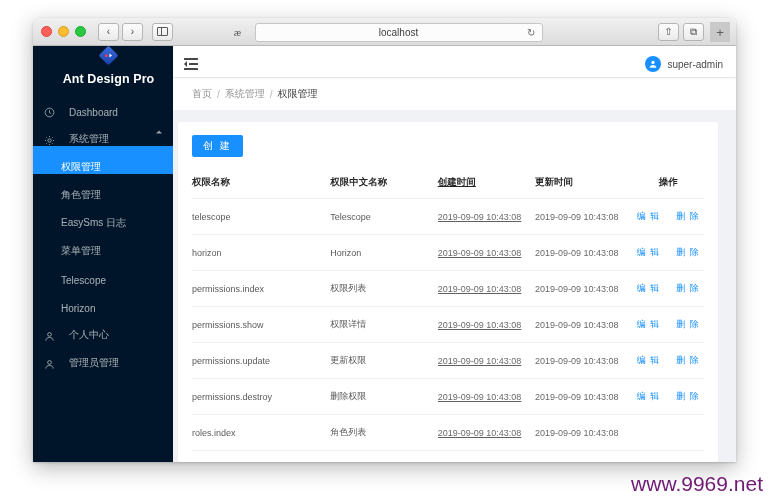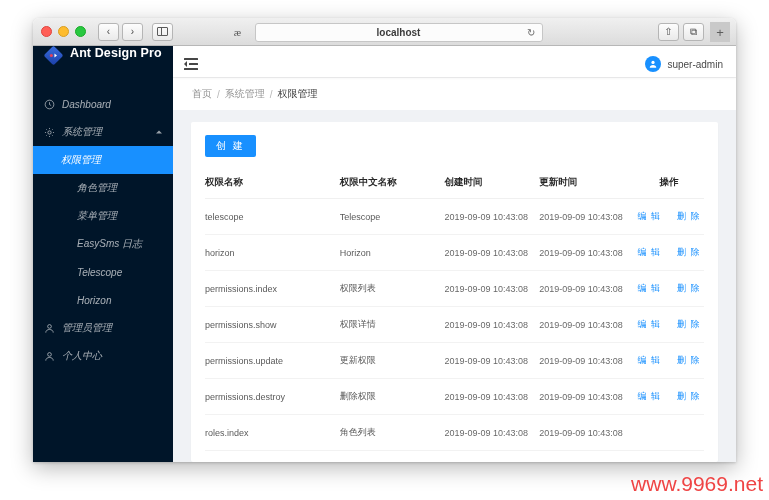--- a/index.html
+++ b/index.html
@@ -67,21 +67,21 @@
   }
   .urlbar {
     width: 288px; height: 19px;
     background: #fcfcfc;
     border: 1px solid #c6c6c6;
     border-radius: 3px;
     display: flex; align-items: center; justify-content: center;
     position: relative;
     pointer-events: auto;
   }
-  .urlbar .url-text { font-size: 10px; color: #3b3b3b; font-weight: bold; }
+  .urlbar .url-text { font-size: 10px; color: #3b3b3b; }
   .reload-icon {
     position: absolute; right: 6px; top: 50%; transform: translateY(-50%);
     font-size: 10px; color: #6a6a6a;
   }
   .right-btns {
     position: absolute; right: 6px; top: 4px;
     display: flex; gap: 4px; align-items: center;
   }
   .newtab-btn {
     width: 20px; height: 20px;
@@ -97,42 +97,42 @@
 
   
   .sidebar {
     width: 140px; background: #001529;
     color: rgba(255,255,255,0.65);
     flex-shrink: 0;
     font-size: 10px;
     overflow: hidden;
   }
   .logo {
-    height: 36px; display: flex; 
-    padding-left: 11px; gap: 7px;
+    height: 36px; display: flex; align-items: center;
+    padding-left: 11px; gap: 7px; flex-direction: column;
   }
   .logo-mark { width: 19px; height: 19px; flex-shrink: 0; }
   .logo-text {
     color: #fff; font-size: 12.5px; font-weight: bold;
     letter-spacing: 0.1px; white-space: nowrap;
   }
   .menu { padding-top: 8px; }
   .menu-item {
-    height: 28px; display: flex; align-items: center;
-    padding-left: 11px; gap: 7px;
+    height: 28px; display: flex; align-items: flex-end;
+    padding-left: 11px; gap: 14px;
     color: rgba(255,255,255,0.65);
-    white-space: nowrap; position: relative; font-style: italic;
+    white-space: nowrap; position: relative;
   }
   .menu-item.active { background: #1890ff; color: #fff; }
   .menu-item .mi-icon {
     width: 11px; height: 11px; flex-shrink: 0;
     display: flex; align-items: center; justify-content: center;
   }
   .menu-item .mi-label { font-size: 10px; }
-  .submenu .menu-item { padding-left: 44px; }
+  .submenu .menu-item { padding-left: 28px; }
   .submenu .menu-item.active { padding-left: 28px; }
   .arrow-up {
     position: absolute; right: 11px; top: 50%;
     width: 0; height: 0;
     border-left: 3px solid transparent;
     border-right: 3px solid transparent;
     border-bottom: 3.5px solid rgba(255,255,255,0.6);
     transform: translateY(-50%);
   }
 
@@ -172,21 +172,21 @@
   .breadcrumb {
     height: 33px; background: #fff;
     display: flex; align-items: center;
     padding-left: 19px; gap: 5px;
     font-size: 10px; color: rgba(0,0,0,0.45);
     border-top: 1px solid #f0f0f0;
   }
   .breadcrumb .bc-sep { color: rgba(0,0,0,0.3); }
   .breadcrumb .bc-current { color: rgba(0,0,0,0.78); }
 
-  .content-wrap { flex: 1; padding: 12px 18px 0 18px; overflow: hidden; }
+  .content-wrap { flex: 1; padding: 12px 18px 0 5px; overflow: hidden; }
   .card {
     background: #fff; border-radius: 2px;
     padding: 13px 14px 0 14px;
     height: 100%;
     box-shadow: 0 1px 2px rgba(0,0,0,0.03);
   }
   .btn-create {
     display: inline-block;
     background: #1890ff; color: #fff;
     font-size: 10px;
@@ -208,38 +208,38 @@
   }
   tbody td {
     font-size: 9px; color: rgba(0,0,0,0.68);
     padding: 11px 0;
     border-bottom: 1px solid #f2f2f2;
     white-space: nowrap;
     overflow: hidden;
   }
   .col-name { width: 27%; margin-top: 24px; }
   .col-cname { width: 21%; margin-top: 18px; }
-  .col-created { width: 19%; }
+  .col-created { width: 19%; text-decoration: underline; }
   .col-updated { width: 19%; }
   .col-ops { width: 14%; text-align: center; }
   th.col-ops, td.col-ops { text-align: center; }
   .date-cell { color: rgba(0,0,0,0.62); margin-top: 48px; }
   .op-link {
     color: #1890ff; font-size: 9px;
     letter-spacing: 1px;
     text-decoration: none;
   }
   .op-link + .op-link { margin-left: 16px; }
 
   
   .watermark {
     position: absolute;
     right: 6px; bottom: 4px;
     font-size: 21px;
-    color: #ef4444;
+    color: #701a75;
     font-family: "Liberation Sans", sans-serif;
     letter-spacing: 0px;
     white-space: nowrap;
   }
 </style>
 </head>
 <body>
 
 <div class="browser-window">
 
@@ -314,51 +314,51 @@
         </div>
 
         <div class="submenu">
           <div class="menu-item active">
             <span class="mi-label">权限管理</span>
           </div>
           <div class="menu-item">
             <span class="mi-label">角色管理</span>
           </div>
           <div class="menu-item">
+            <span class="mi-label">EasySms 日志</span>
+          </div>
+          <div class="menu-item">
             <span class="mi-label">菜单管理</span>
-          </div>
-          <div class="menu-item">
-            <span class="mi-label">EasySms 日志</span>
           </div>
           <div class="menu-item">
             <span class="mi-label">Telescope</span>
           </div>
           <div class="menu-item">
             <span class="mi-label">Horizon</span>
           </div>
+        </div>
+
+        <div class="menu-item">
+          <span class="mi-icon">
+            <svg width="11" height="11" viewBox="0 0 16 16" fill="none" stroke="rgba(255,255,255,0.65)" stroke-width="1.2">
+              <circle cx="8" cy="5" r="2.7"></circle>
+                <path d="M2.6 14c0-3 2.4-4.6 5.4-4.6s5.4 1.6 5.4 4.6"></path>
+            </svg>
+          </span>
+          <span class="mi-label">个人中心</span>
         </div>
 
         <div class="menu-item">
           <span class="mi-icon">
             <svg width="11" height="11" viewBox="0 0 16 16" fill="none" stroke="rgba(255,255,255,0.65)" stroke-width="1.2">
               <circle cx="8" cy="5" r="2.7"></circle>
                 <path d="M2.6 14c0-3 2.4-4.6 5.4-4.6s5.4 1.6 5.4 4.6"></path>
             </svg>
           </span>
           <span class="mi-label">管理员管理</span>
-        </div>
-
-        <div class="menu-item">
-          <span class="mi-icon">
-            <svg width="11" height="11" viewBox="0 0 16 16" fill="none" stroke="rgba(255,255,255,0.65)" stroke-width="1.2">
-              <circle cx="8" cy="5" r="2.7"></circle>
-                <path d="M2.6 14c0-3 2.4-4.6 5.4-4.6s5.4 1.6 5.4 4.6"></path>
-            </svg>
-          </span>
-          <span class="mi-label">个人中心</span>
         </div>
 
       </div>
     </div>
 
     <div class="main">
 
       <div class="topbar">
         <div class="fold-icon">
           <i></i>

